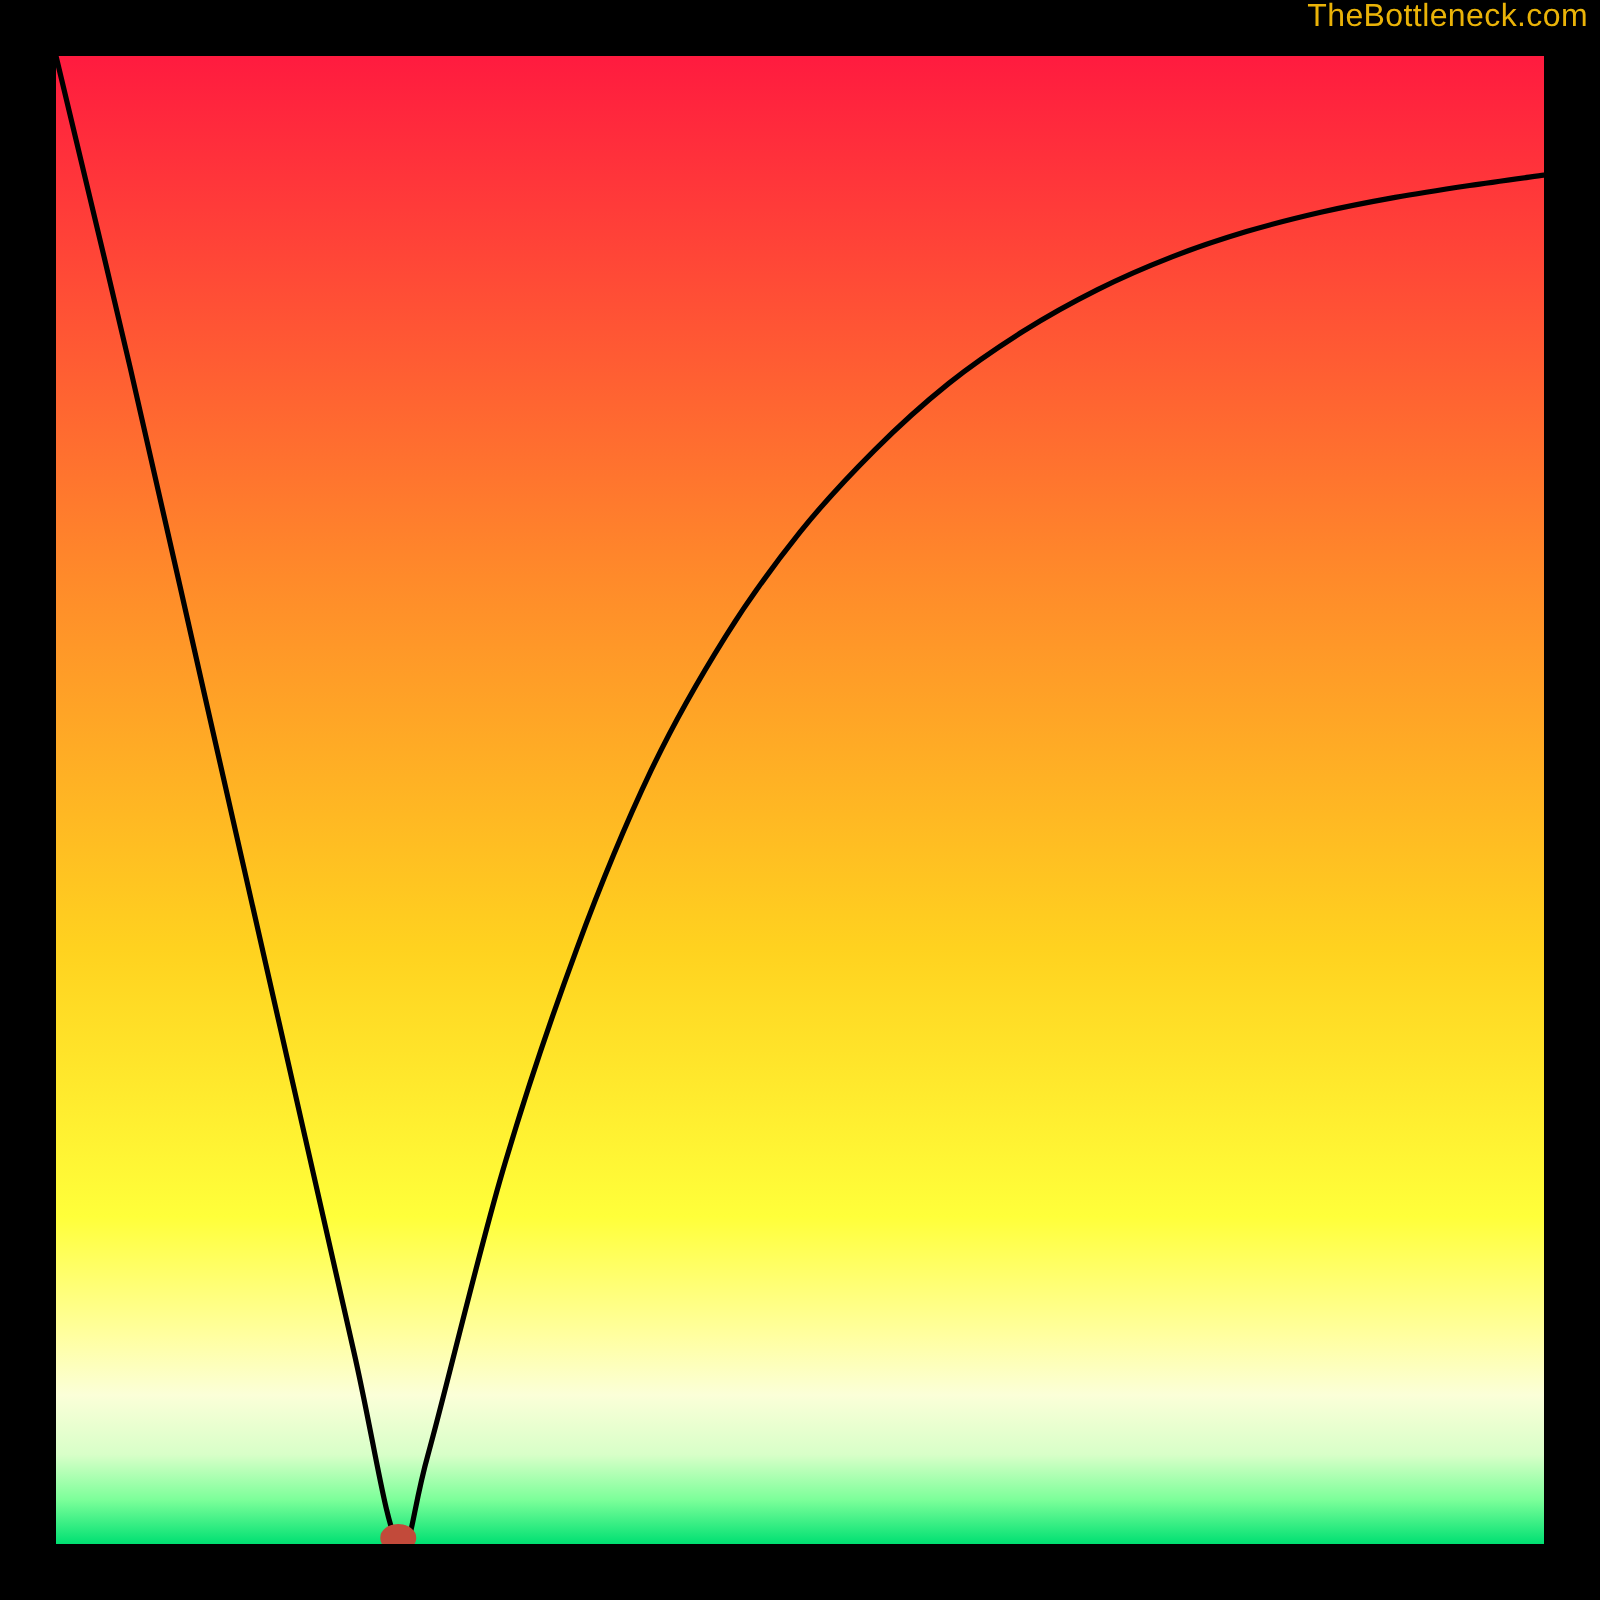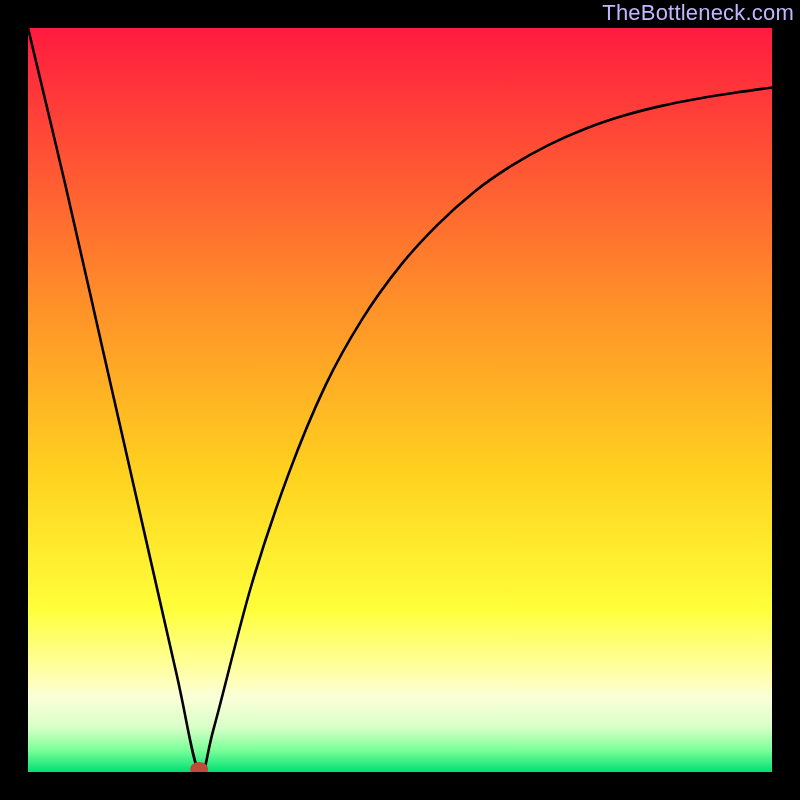--- a/index.html
+++ b/index.html
@@ -23,22 +23,22 @@
     top: 28px;
     left: 28px;
     width: 744px;
     height: 744px;
     overflow: hidden;
   }
   .watermark {
     position: absolute;
     top: 0;
     right: 6px;
-    color: #c4b5fd;
-    font-size: 22px;
+    color: #eab308;
+    font-size: 16px;
     font-weight: 500;
     letter-spacing: 0.2px;
     user-select: none;
   }
   svg {
     position: absolute;
     top: 0;
     left: 0;
   }
 </style>

